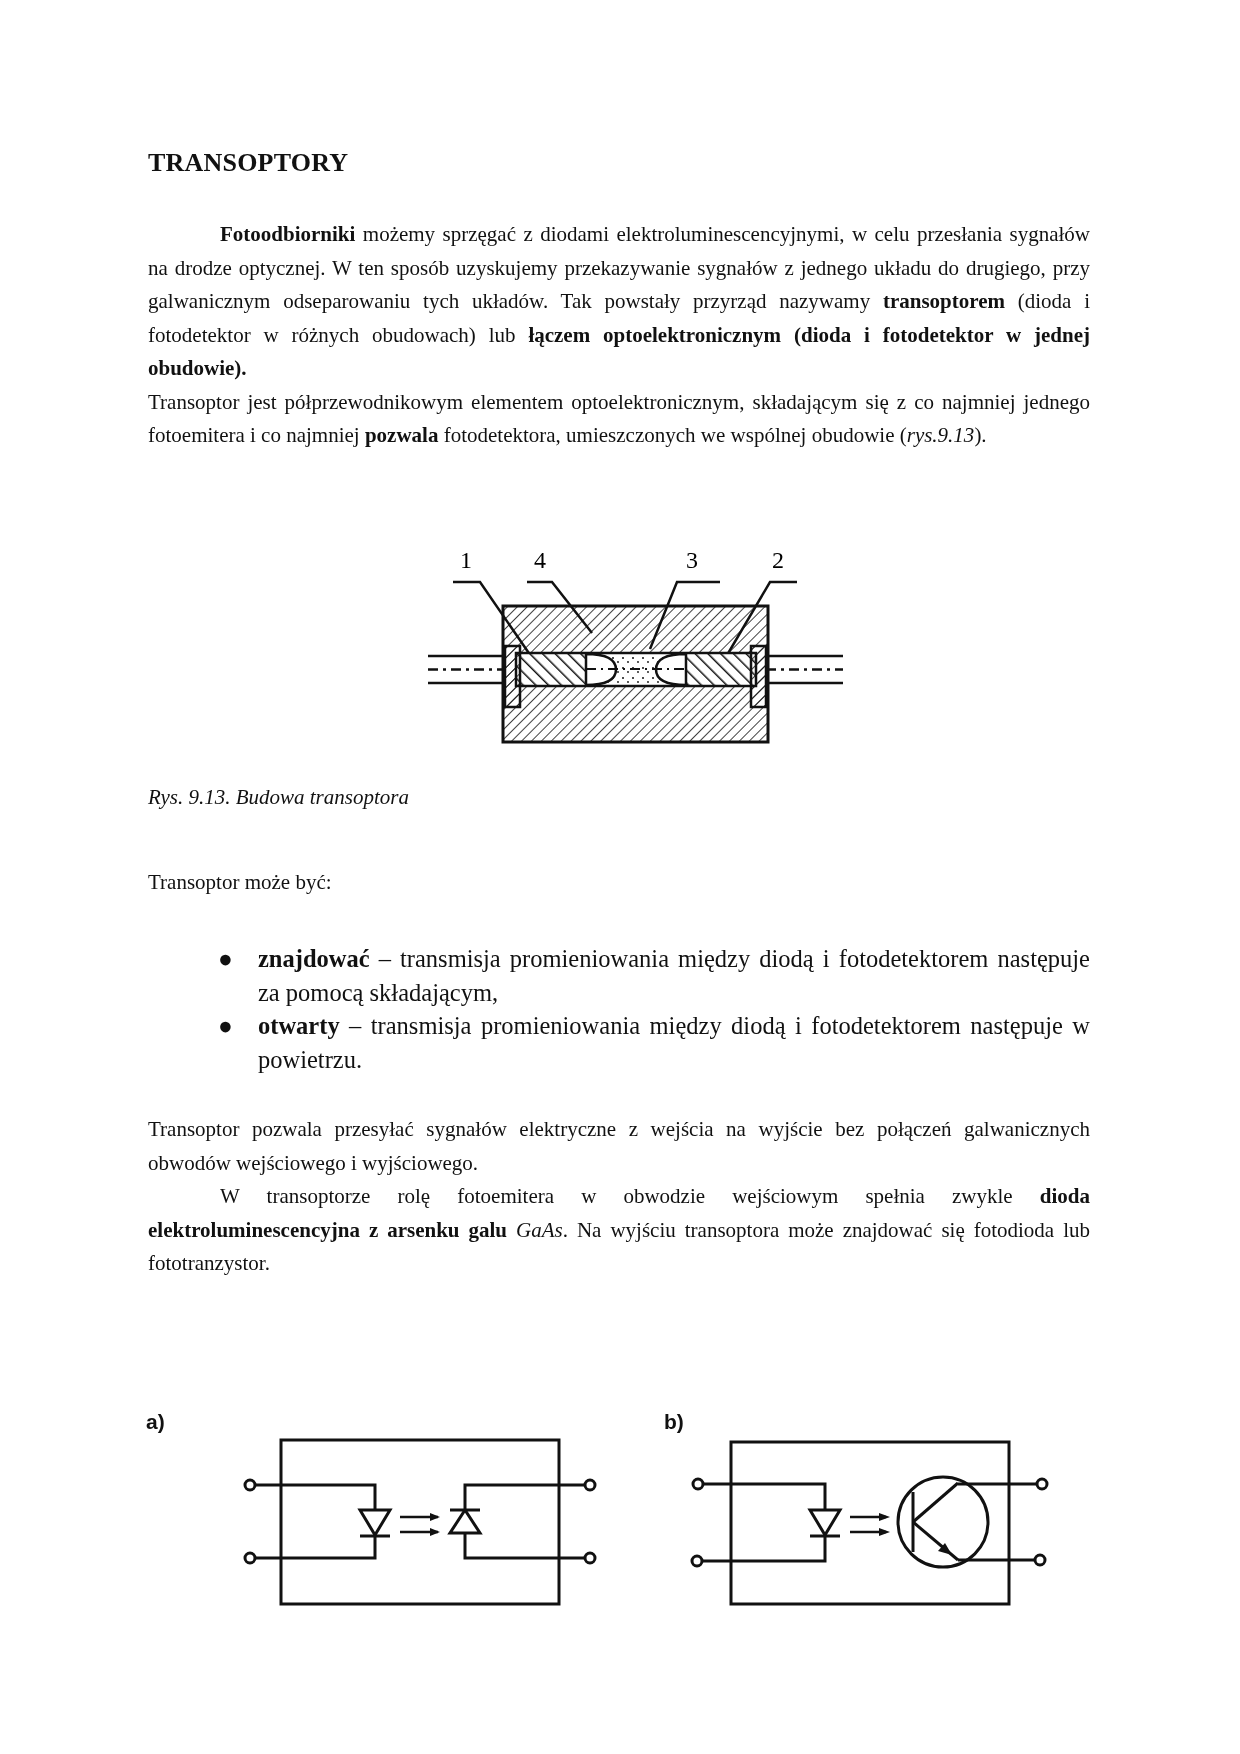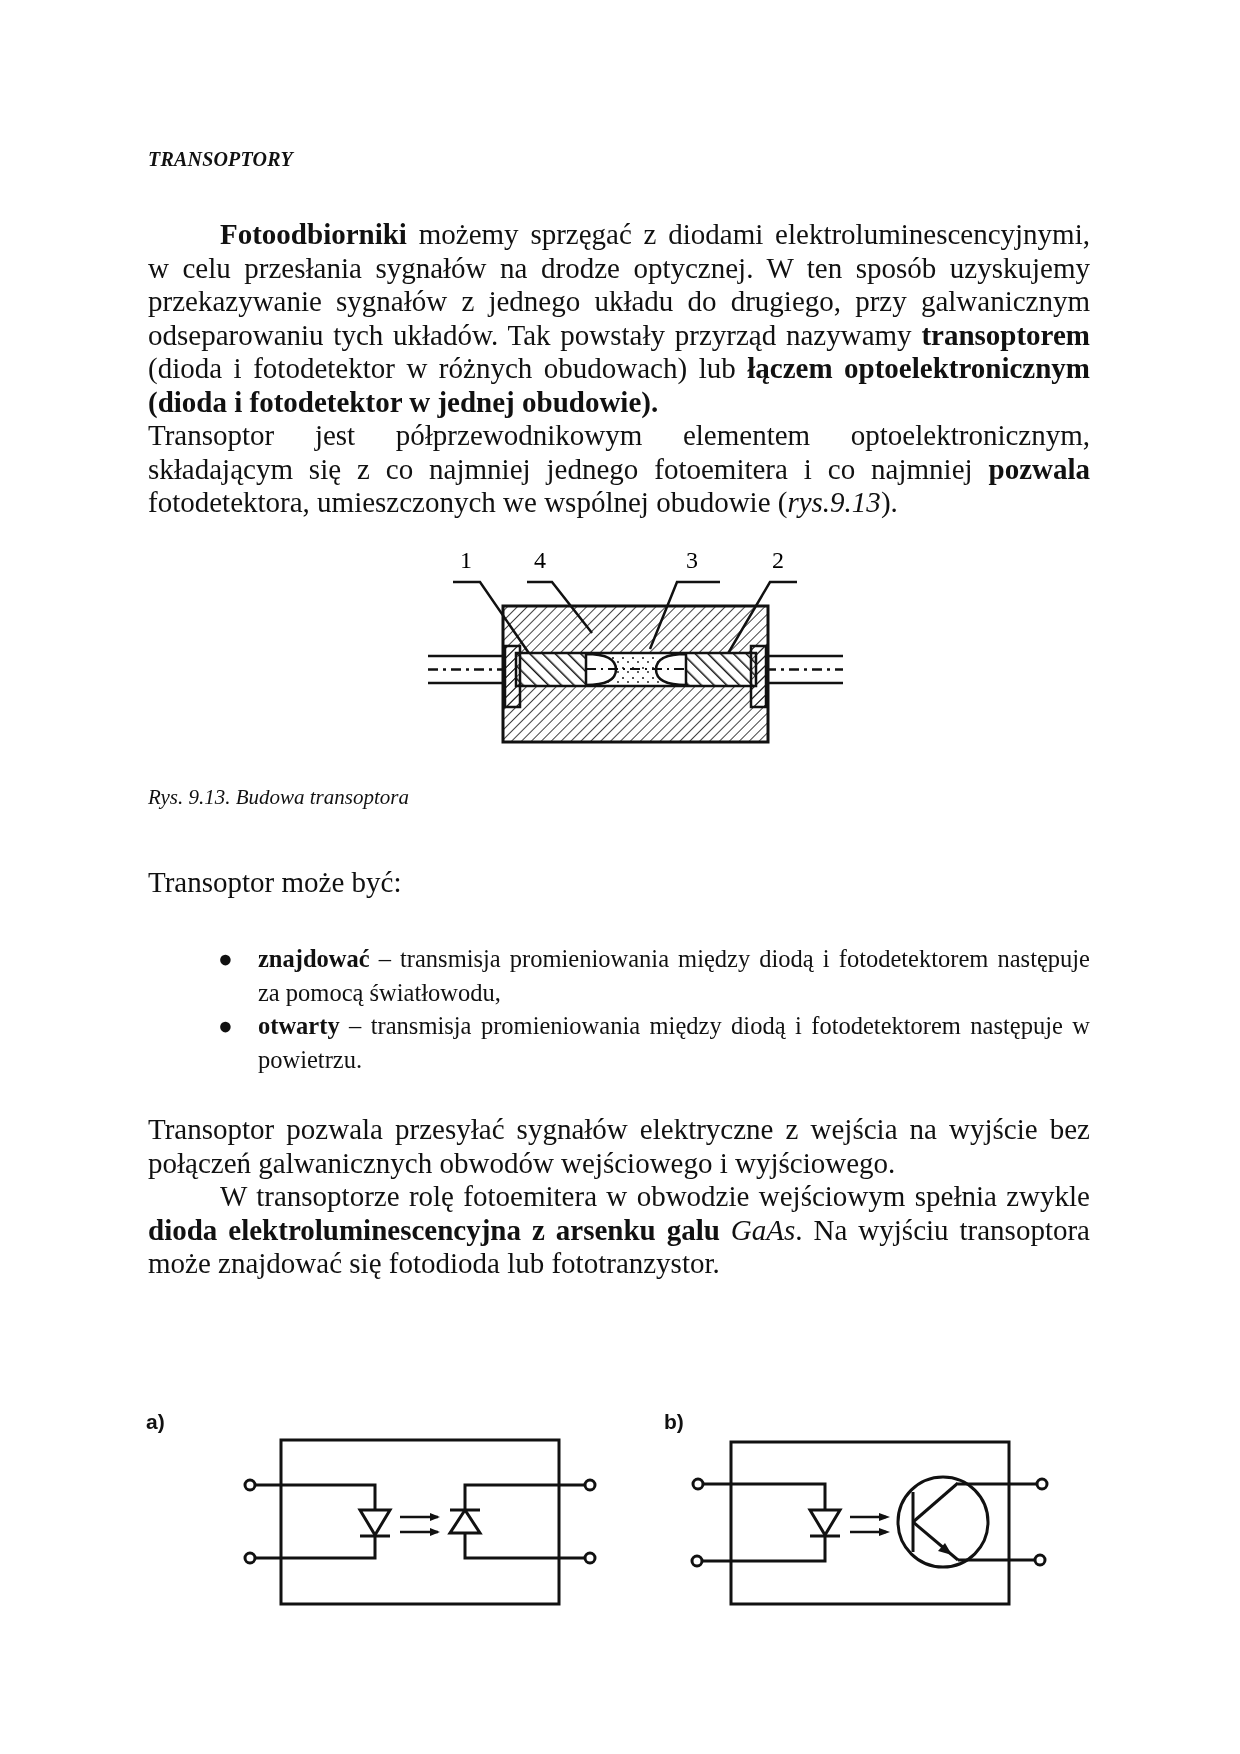--- a/index.html
+++ b/index.html
@@ -1,20 +1,20 @@
 <!DOCTYPE html>
 <html><head>
 <meta charset="utf-8">
 <style>
   html,body{margin:0;padding:0;background:#fff;}
   body{width:1240px;height:1754px;position:relative;overflow:hidden;
        font-family:"Liberation Serif","DejaVu Serif",serif;color:#111;}
   .abs{position:absolute;}
-  .title{left:148px;top:148px;font-size:20px;font-weight:bold;letter-spacing:0.2px;font-style:italic;}
-  .para{left:148px;width:942px;font-size:29px;line-height:33.5px;text-align:justify;}
+  .title{left:148px;top:148px;font-size:26px;font-weight:bold;letter-spacing:0.2px;}
+  .para{left:148px;width:942px;font-size:21px;line-height:33.5px;text-align:justify;}
   .para p{margin:0;}
   .indent{text-indent:72px;}
   .lastjust{text-align-last:left;}
   b{font-weight:bold;}
   i{font-style:italic;margin-top:28px;}
   .caption{left:148px;width:942px;font-size:21px;line-height:31px;font-style:italic;}
   .bullets{left:218px;width:872px;font-size:24.5px;line-height:33.5px;text-align:justify;}
   .bullet{position:relative;padding-left:40px;}
   .bullet .dot{position:absolute;left:0;top:0;}
   .lbl{font-size:21px;font-weight:bold;font-family:"Liberation Sans","DejaVu Sans",sans-serif;}
@@ -78,21 +78,21 @@
   </g>
 </svg>
 
 <div class="abs caption" style="top:782px;">
   <div>Rys. 9.13. Budowa transoptora</div>
 </div>
 
 <div class="abs para" style="top:835px;margin-top:31px;">Transoptor może być:</div>
 
 <div class="abs bullets" style="top:942px;">
-  <div class="bullet"><span class="dot">●</span><b>znajdować</b><span> – transmisja promieniowania między diodą i fotodetektorem następuje za pomocą światłowodu,</span></div>
+  <div class="bullet"><span class="dot">●</span><b>znajdować</b><span> – transmisja promieniowania między diodą i fotodetektorem następuje za pomocą składającym,</span></div>
   <div class="bullet"><span class="dot">●</span><b>otwarty</b><span> – transmisja promieniowania między diodą i fotodetektorem następuje w powietrzu.</span></div>
 </div>
 
 <div class="abs para" style="top:1113px;">
   <p class="lastjust">Transoptor pozwala przesyłać sygnałów elektryczne z wejścia na wyjście bez połączeń galwanicznych obwodów wejściowego i wyjściowego.</p>
   <p class="indent lastjust"><span>W transoptorze rolę fotoemitera w obwodzie wejściowym spełnia zwykle </span><b>dioda elektroluminescencyjna z arsenku galu</b><span> </span><i>GaAs</i><span>. Na wyjściu transoptora może znajdować się fotodioda lub fototranzystor.</span></p>
 </div>
 
 <div class="abs lbl" style="left:146px;top:1410px;">a)</div>
 <svg style="left:240px;top:1430px;" width="360" height="180" viewBox="0 0 360 180">

